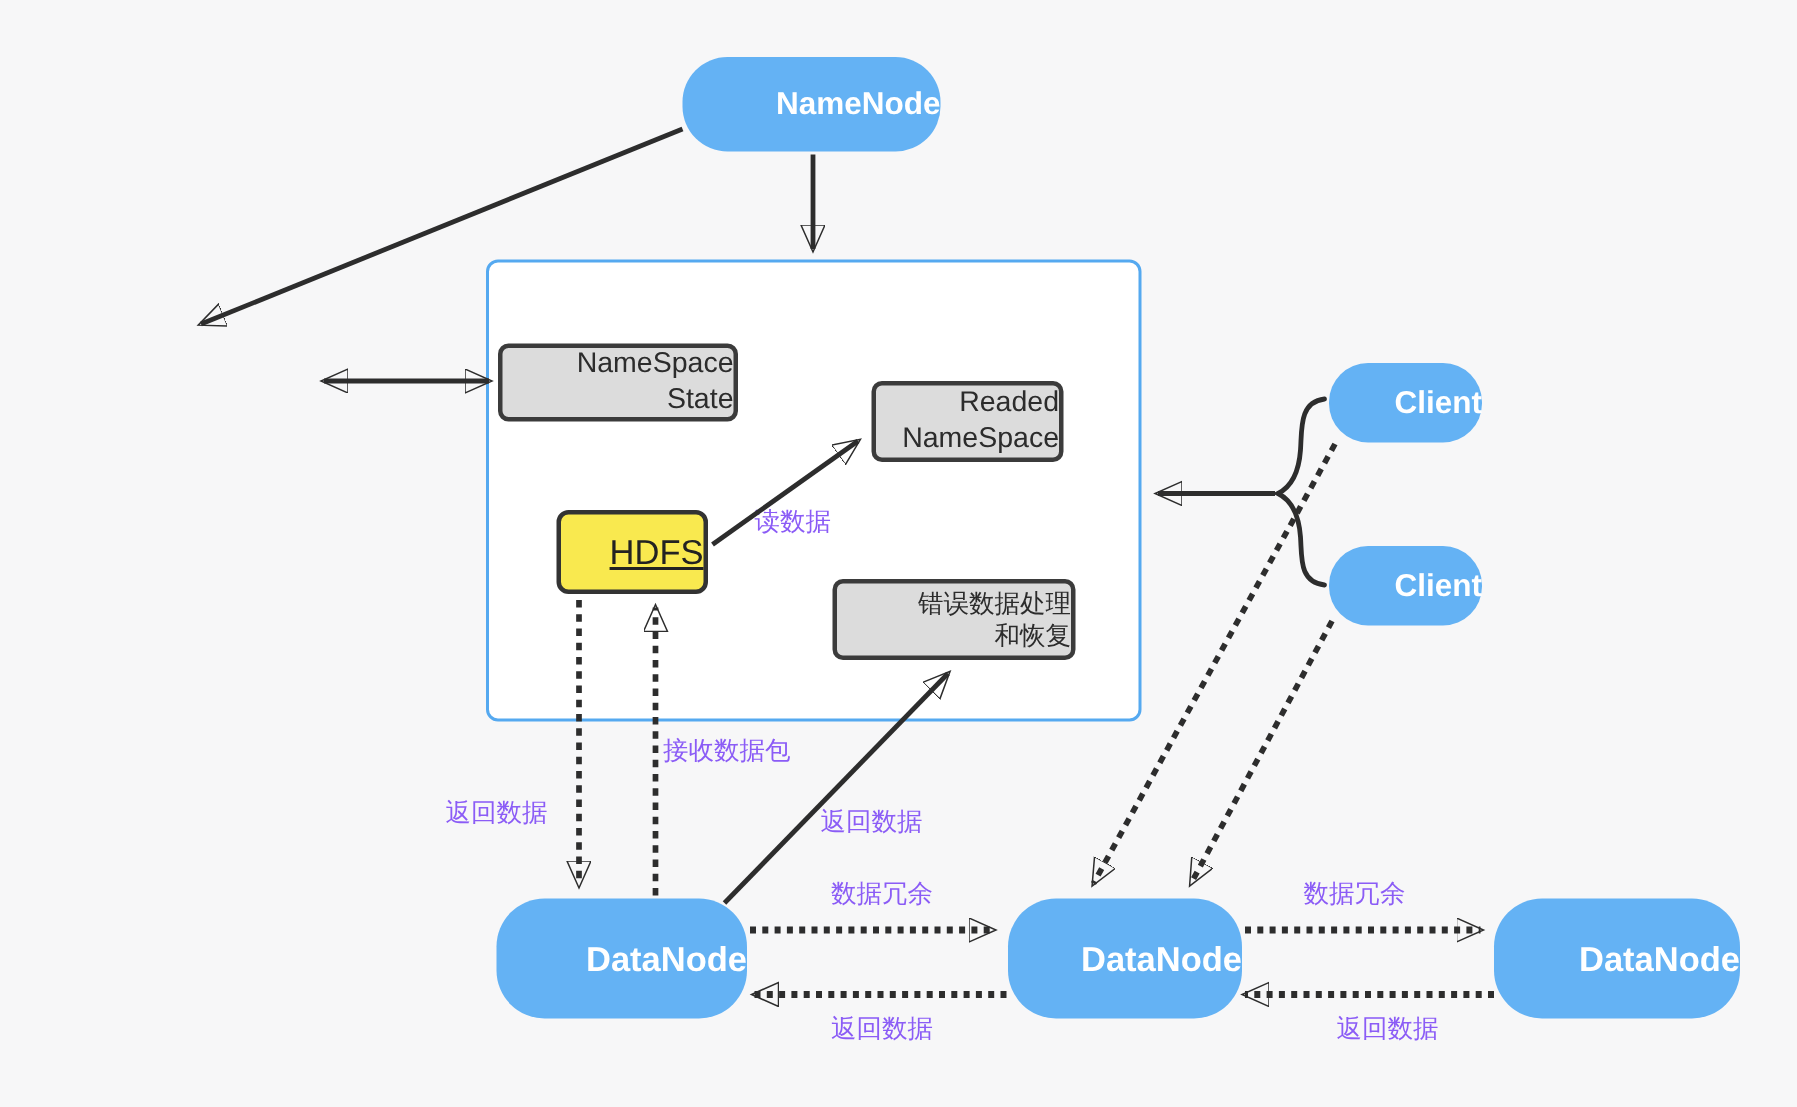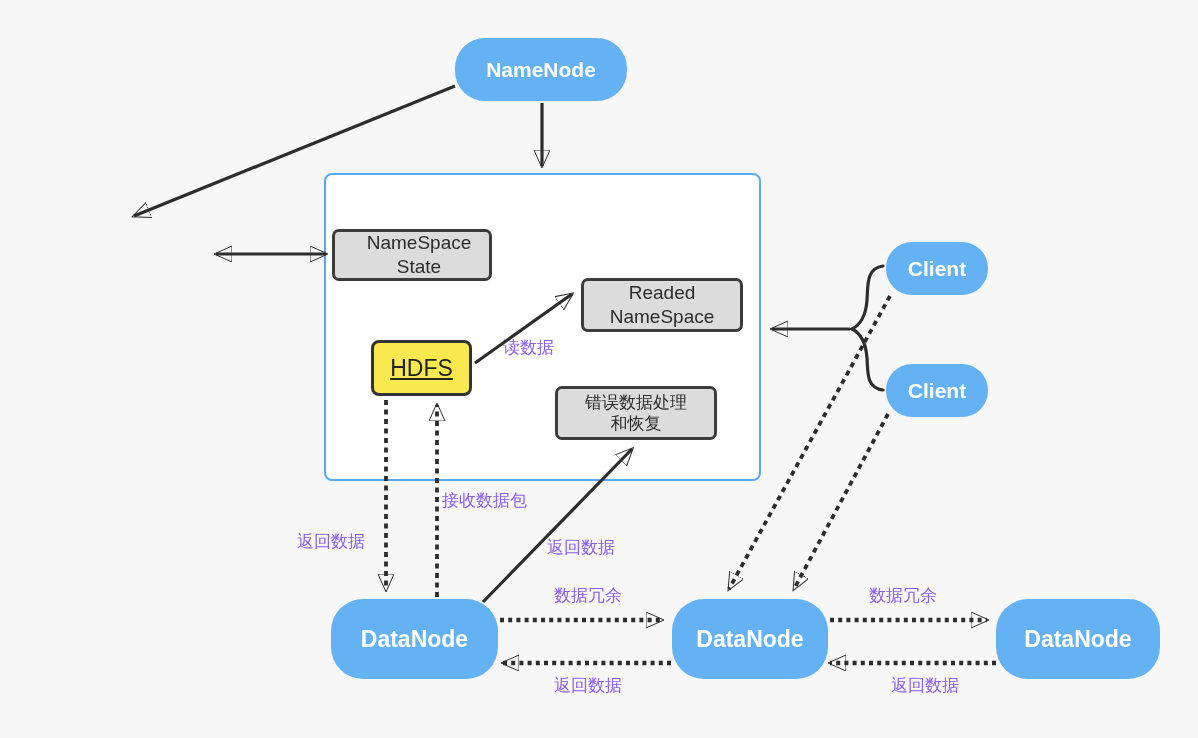--- a/index.html
+++ b/index.html
@@ -9,21 +9,21 @@
   }
   .canvas{
     position:relative;
     width:1198px;height:738px;
     background:#f7f7f8;
     overflow:hidden;
   }
   .node{
     position:absolute;
     display:flex;flex-direction:column;
-    align-items:center;justify-content:center;
+    align-items:flex-end;justify-content:center;
     box-sizing:border-box;
     text-align:center;
   }
   .pill{
     background:#64b2f4;
     color:#ffffff;
     font-weight:700;
     border-radius:30px;
   }
   .graybox{
@@ -94,21 +94,21 @@
 
   <div class="node pill" style="left:996px;top:599px;width:164px;height:80px;font-size:23px;border-radius:32px;">
     <span>DataNode</span>
   </div>
 
   <div class="node graybox" style="left:332px;top:229px;width:160px;height:52px;font-size:19px;padding-left:14px;">
     <span>NameSpace</span>
     <span>State</span>
   </div>
 
-  <div class="node graybox" style="left:581px;top:254px;width:162px;height:54px;font-size:19px;margin-top:24px;">
+  <div class="node graybox" style="left:581px;top:254px;width:128px;height:54px;font-size:19px;">
     <span>Readed</span>
     <span>NameSpace</span>
   </div>
 
   <div class="node yellowbox" style="left:371px;top:340px;width:101px;height:56px;font-size:23px;">
     <span>HDFS</span>
   </div>
 
   <div class="node graybox" style="left:555px;top:386px;width:162px;height:54px;font-size:17px;font-family:Liberation Serif, serif;">
     <span>错误数据处理</span>

